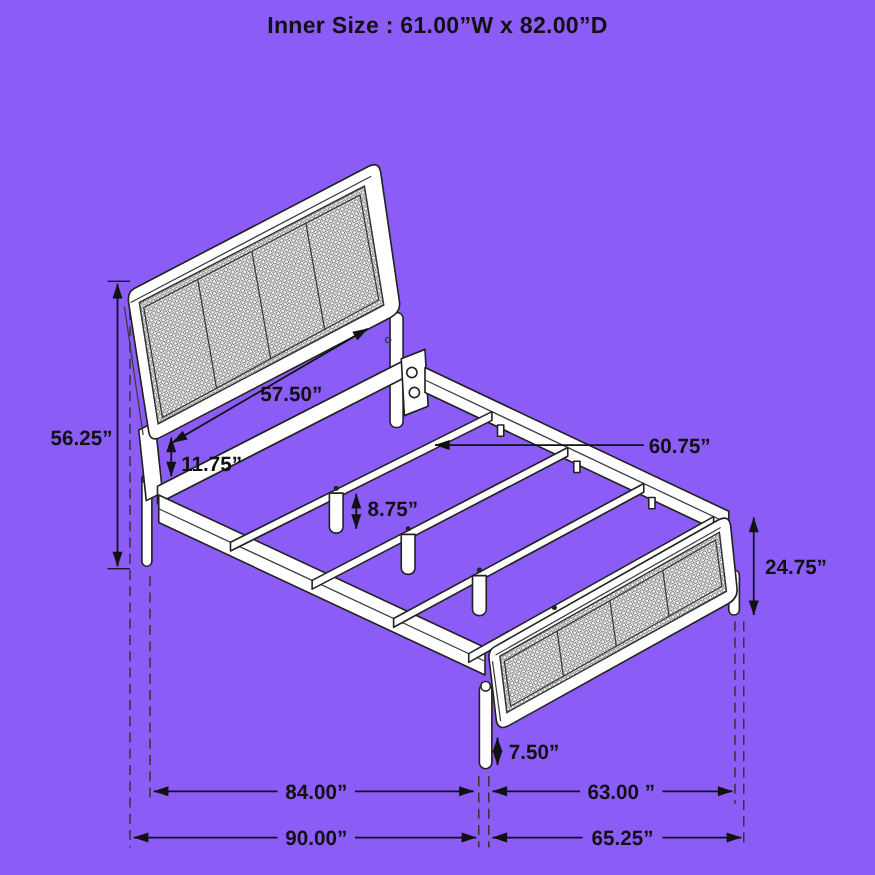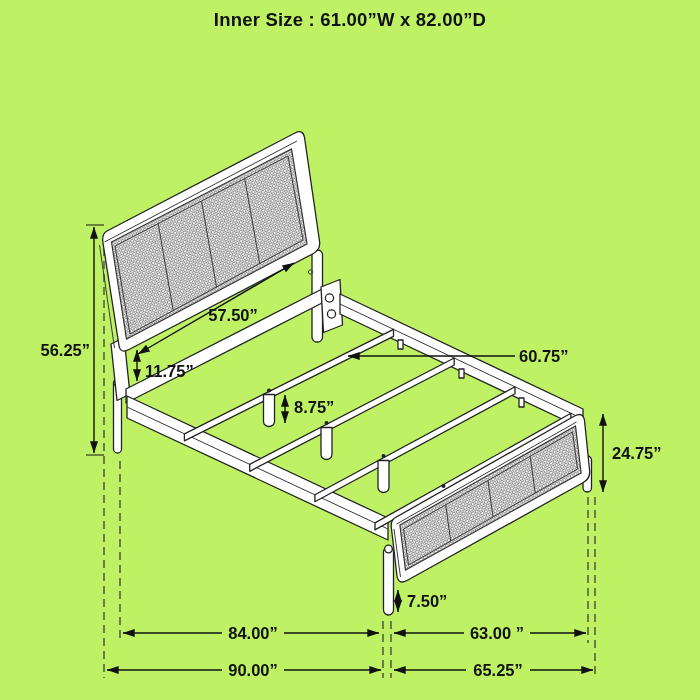--- a/index.html
+++ b/index.html
@@ -1,16 +1,16 @@
 <!DOCTYPE html>
 <html><head>
 <meta charset="utf-8">
 <style>
   html,body{margin:0;padding:0;background:#ffffff;}
-  .stage{width:700px;height:700px;position:relative;background:#bef264;overflow:hidden;}
+  .stage{width:700px;height:700px;position:relative;background:#8b5cf6;overflow:hidden;}
   svg{display:block;}
   text{font-family:"Liberation Sans","DejaVu Sans",sans-serif;font-weight:bold;fill:#111;}
   .t-title{font-size:18.5px;letter-spacing:.2px;}
   .t-dim{font-size:16.5px;}
   .fw{fill:#ffffff;stroke:#222;stroke-width:1.3;stroke-linejoin:round;}
   .thin{stroke:#3a3a3a;stroke-width:1;fill:none;}
   .mesh{stroke:#333;stroke-width:1.2;}
   .dim{stroke:#111;stroke-width:1.4;fill:none;}
   .tick{stroke:#111;stroke-width:1;fill:none;}
   .dash{stroke:#333;stroke-width:1.2;stroke-dasharray:8 5;fill:none;}

